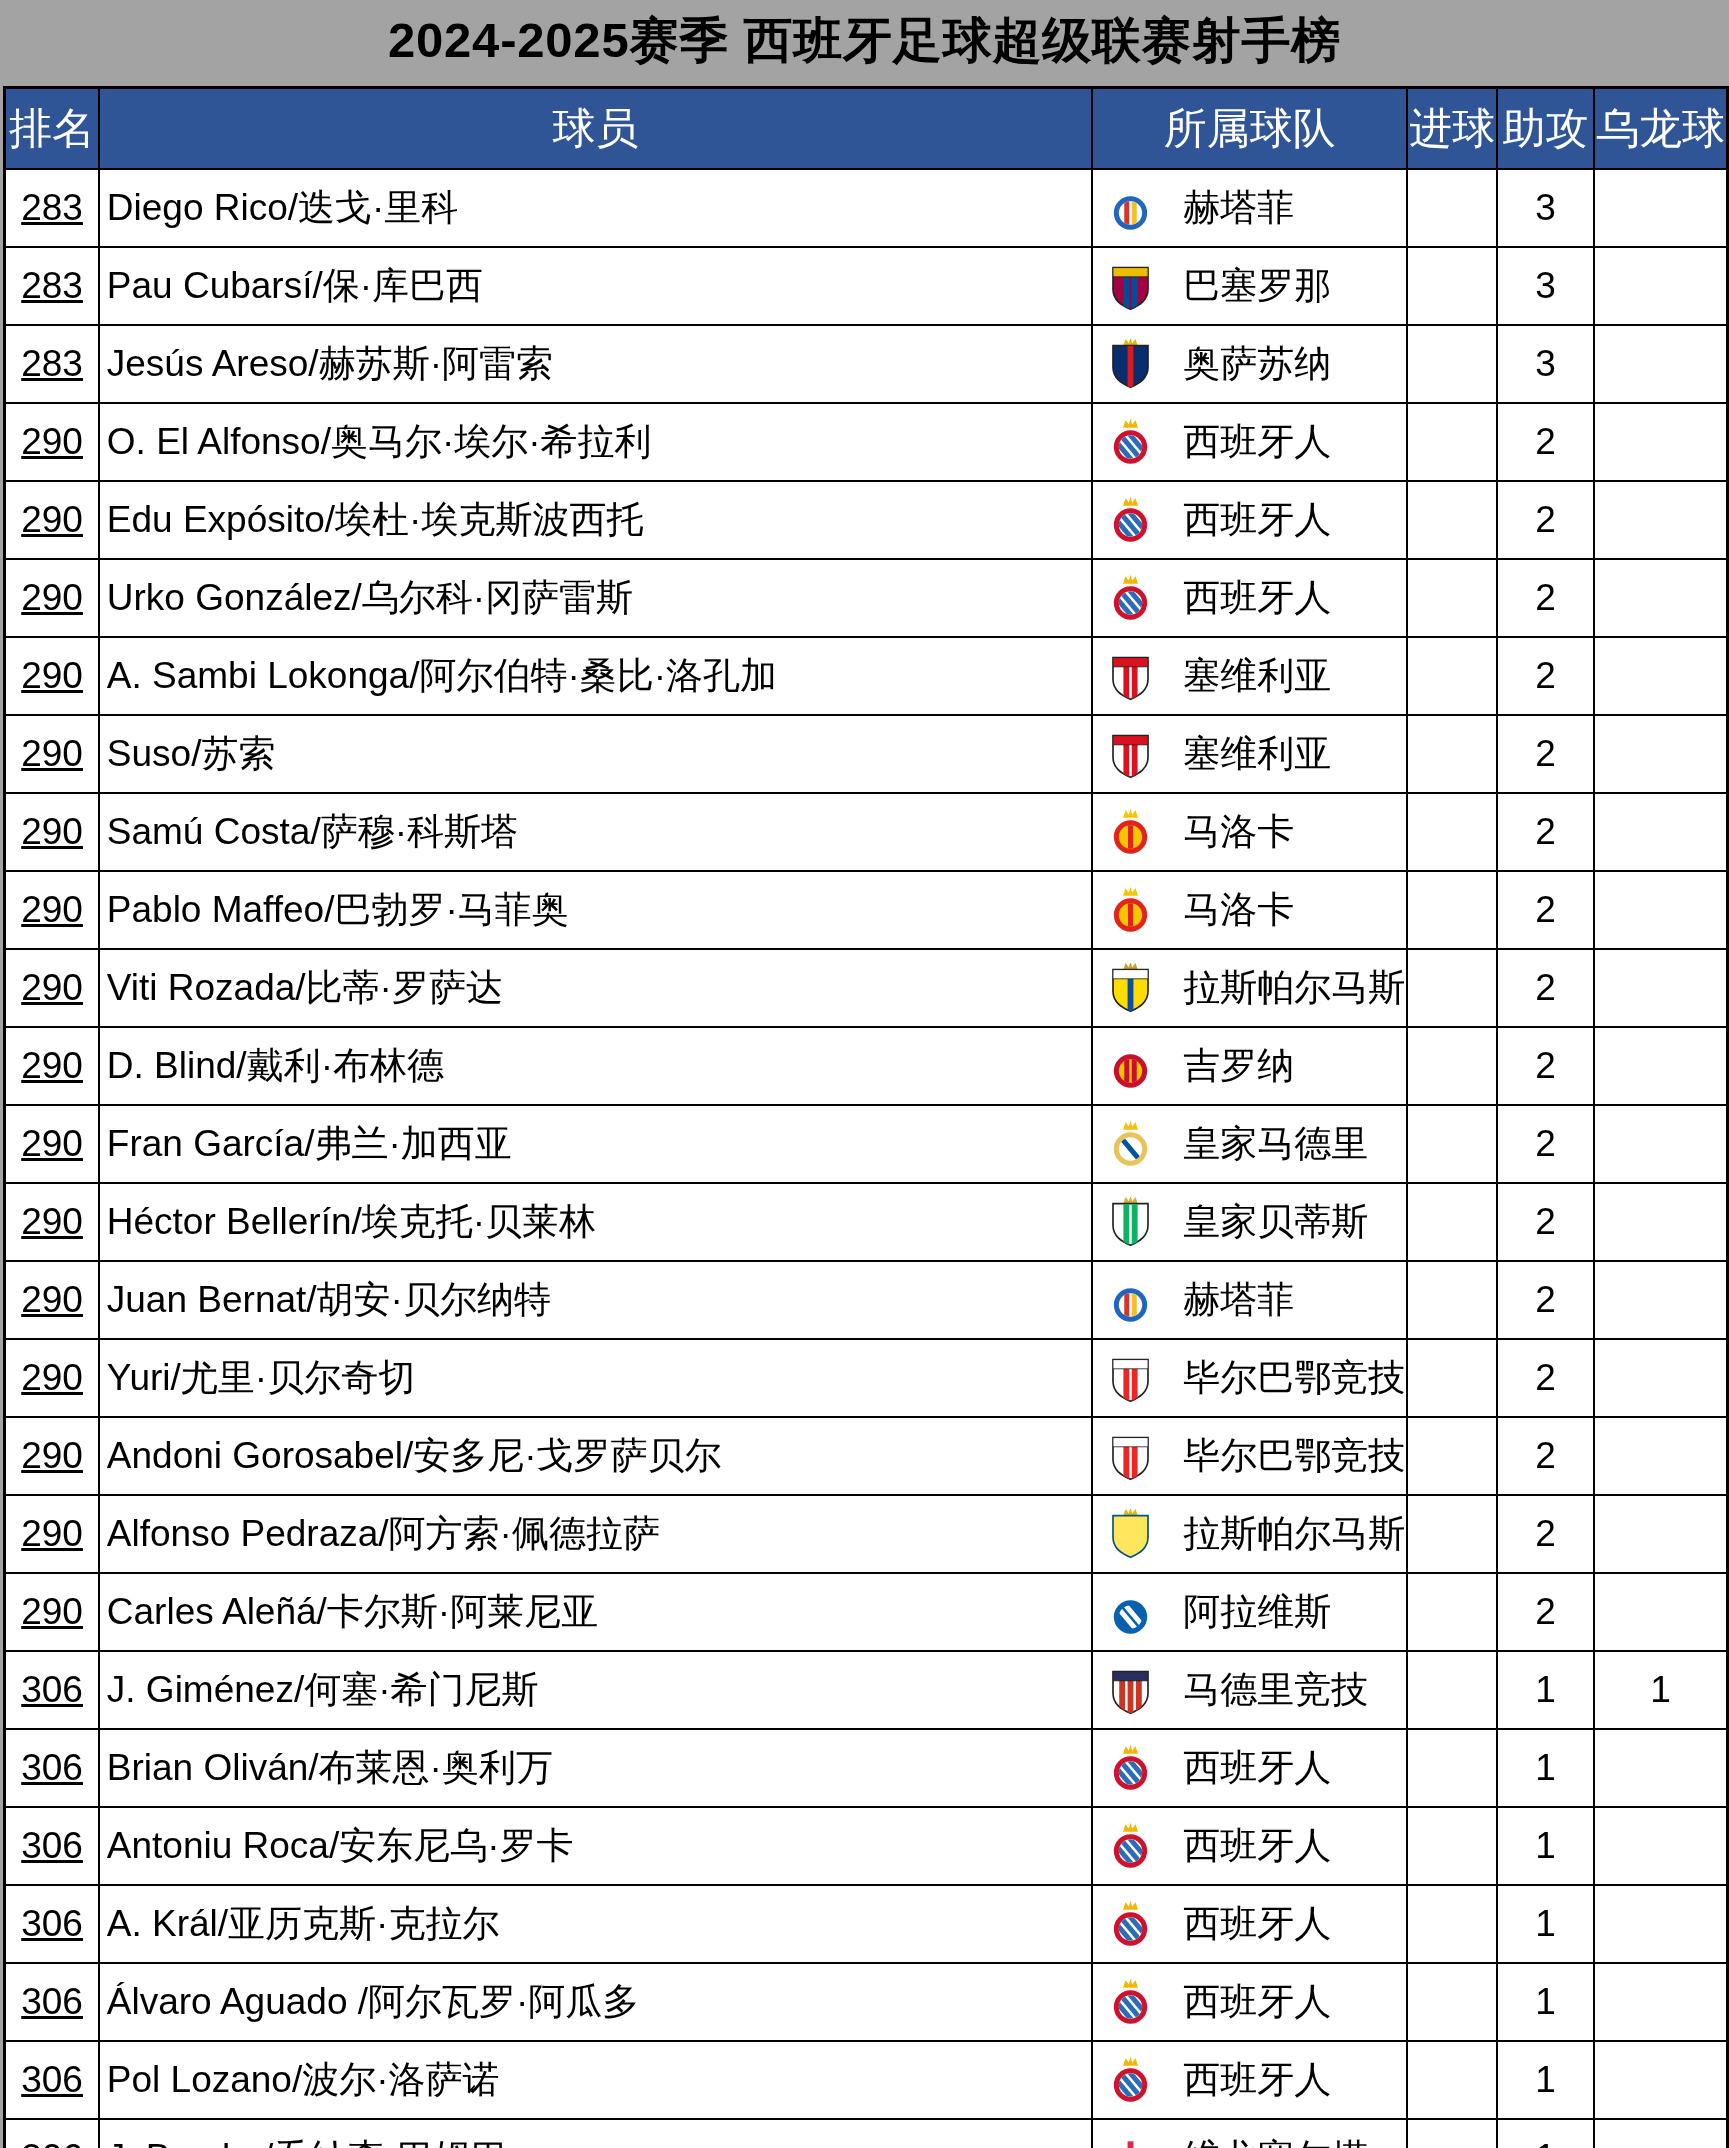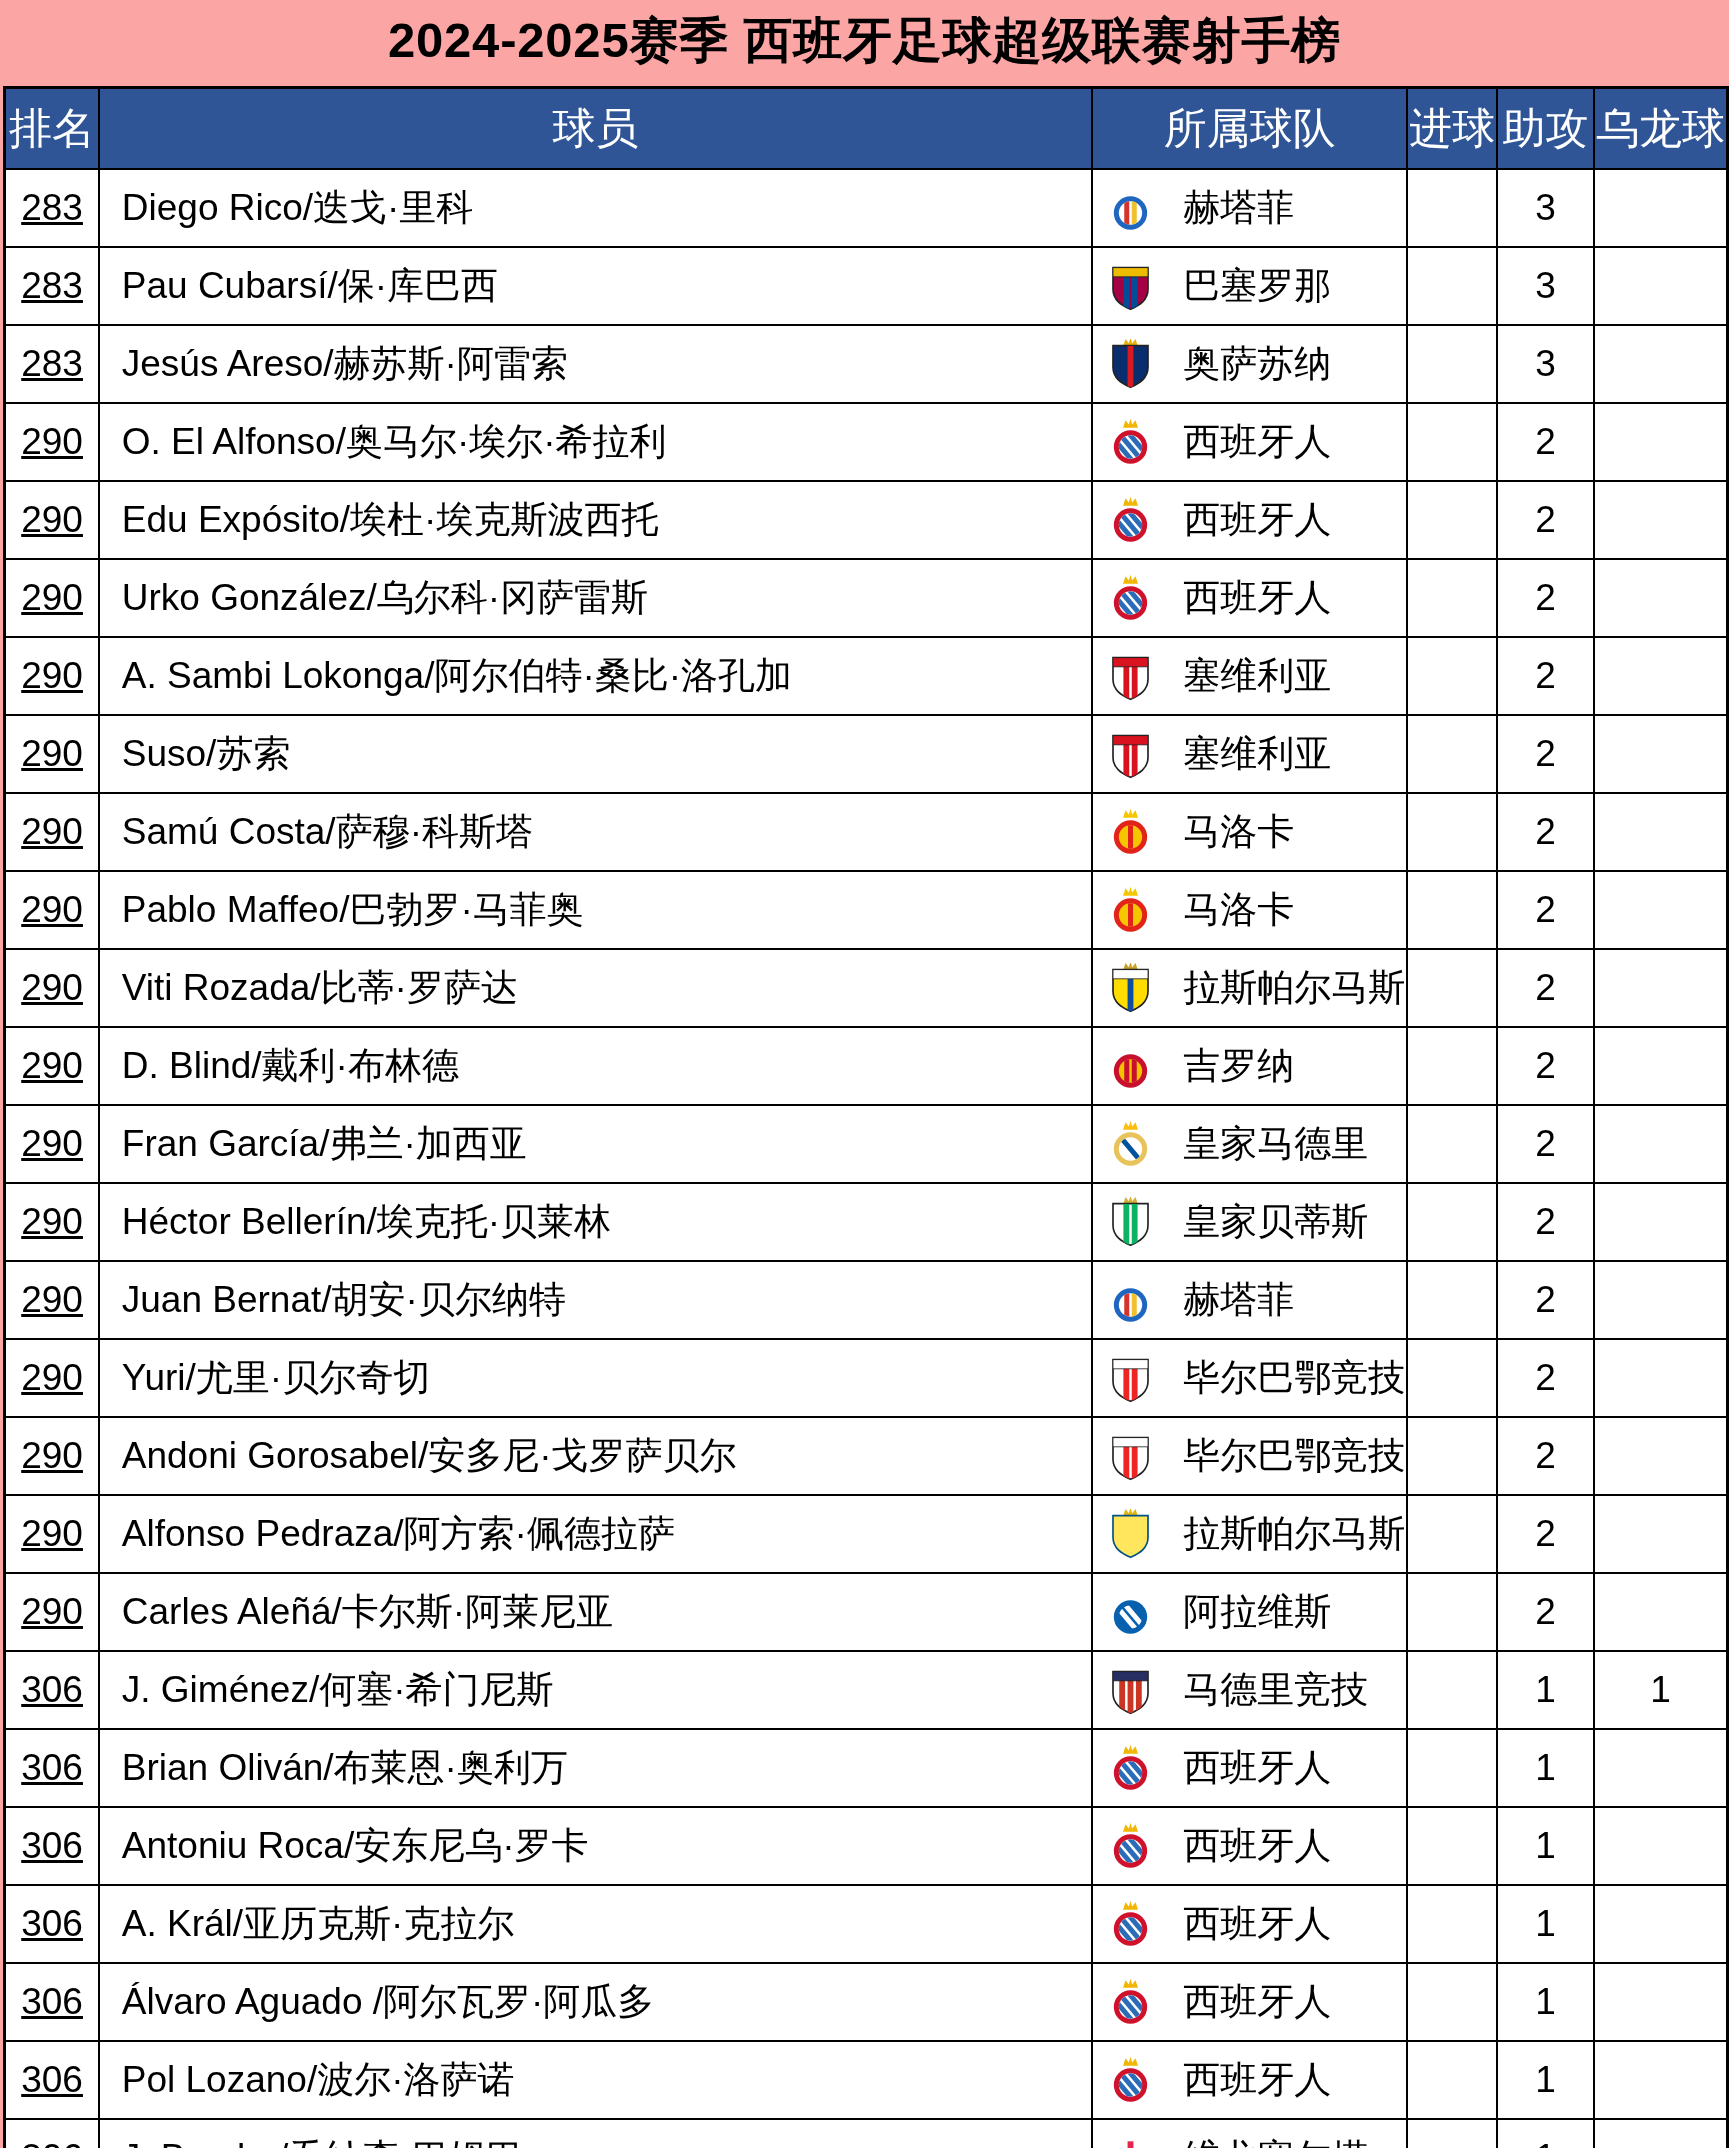--- a/index.html
+++ b/index.html
@@ -1,17 +1,17 @@
 <!DOCTYPE html>
 <html style="--header-bg: #2F5597; --header-text: #FFFFFF;font-size:13.4px"><head>
 <meta charset="utf-8">
 <style>
   html,body{margin:0;padding:0;background:#ffffff;}
   .page{
-    width:1729px;height:2148px;overflow:hidden;background:#fca5a5;
+    width:1729px;height:2148px;overflow:hidden;background:#a3a3a3;
     font-family:"Liberation Sans","DejaVu Sans",sans-serif;color:#000;
   }
   .title{
     margin:0;padding:8.4px 0 11.7px 0;text-align:center;
     font-size:49px;font-weight:700;letter-spacing:0.8px;color:#000;
     font-family:"Liberation Sans","DejaVu Sans",sans-serif;
   }
   table.scorers{
     border-collapse:collapse;margin-left:3.4px;table-layout:fixed;
     border:3.4px solid #000;
@@ -19,21 +19,21 @@
   table.scorers th, table.scorers td{
     border:2.5px solid #000;overflow:hidden;white-space:nowrap;
   }
   thead th{
     background:var(--header-bg,#2F5597);color:var(--header-text,#fff);
     height:77px;font-size:43px;font-weight:400;text-align:center;
     font-family:"Liberation Serif","DejaVu Serif",serif;
   }
   tbody td{height:74px;font-size:37px;background:#fff;vertical-align:middle;}
   td.c-rank{text-align:center;text-decoration:underline;}
-  td.c-player{text-align:left;padding-left:22px;}
+  td.c-player{text-align:left;padding-left:7px;}
   td.c-team{padding-left:15px;margin-top:12px;}
   .team-wrap{display:flex;align-items:center;gap:30px;}
   .team-logo{flex:0 0 45px;width:45px;height:50px;}
   .team-logo svg{width:45px;height:50px;display:block;}
   td.c-goals, td.c-assists, td.c-own{text-align:center;}
 </style>
 </head>
 <body>
 
 <div class="page">

